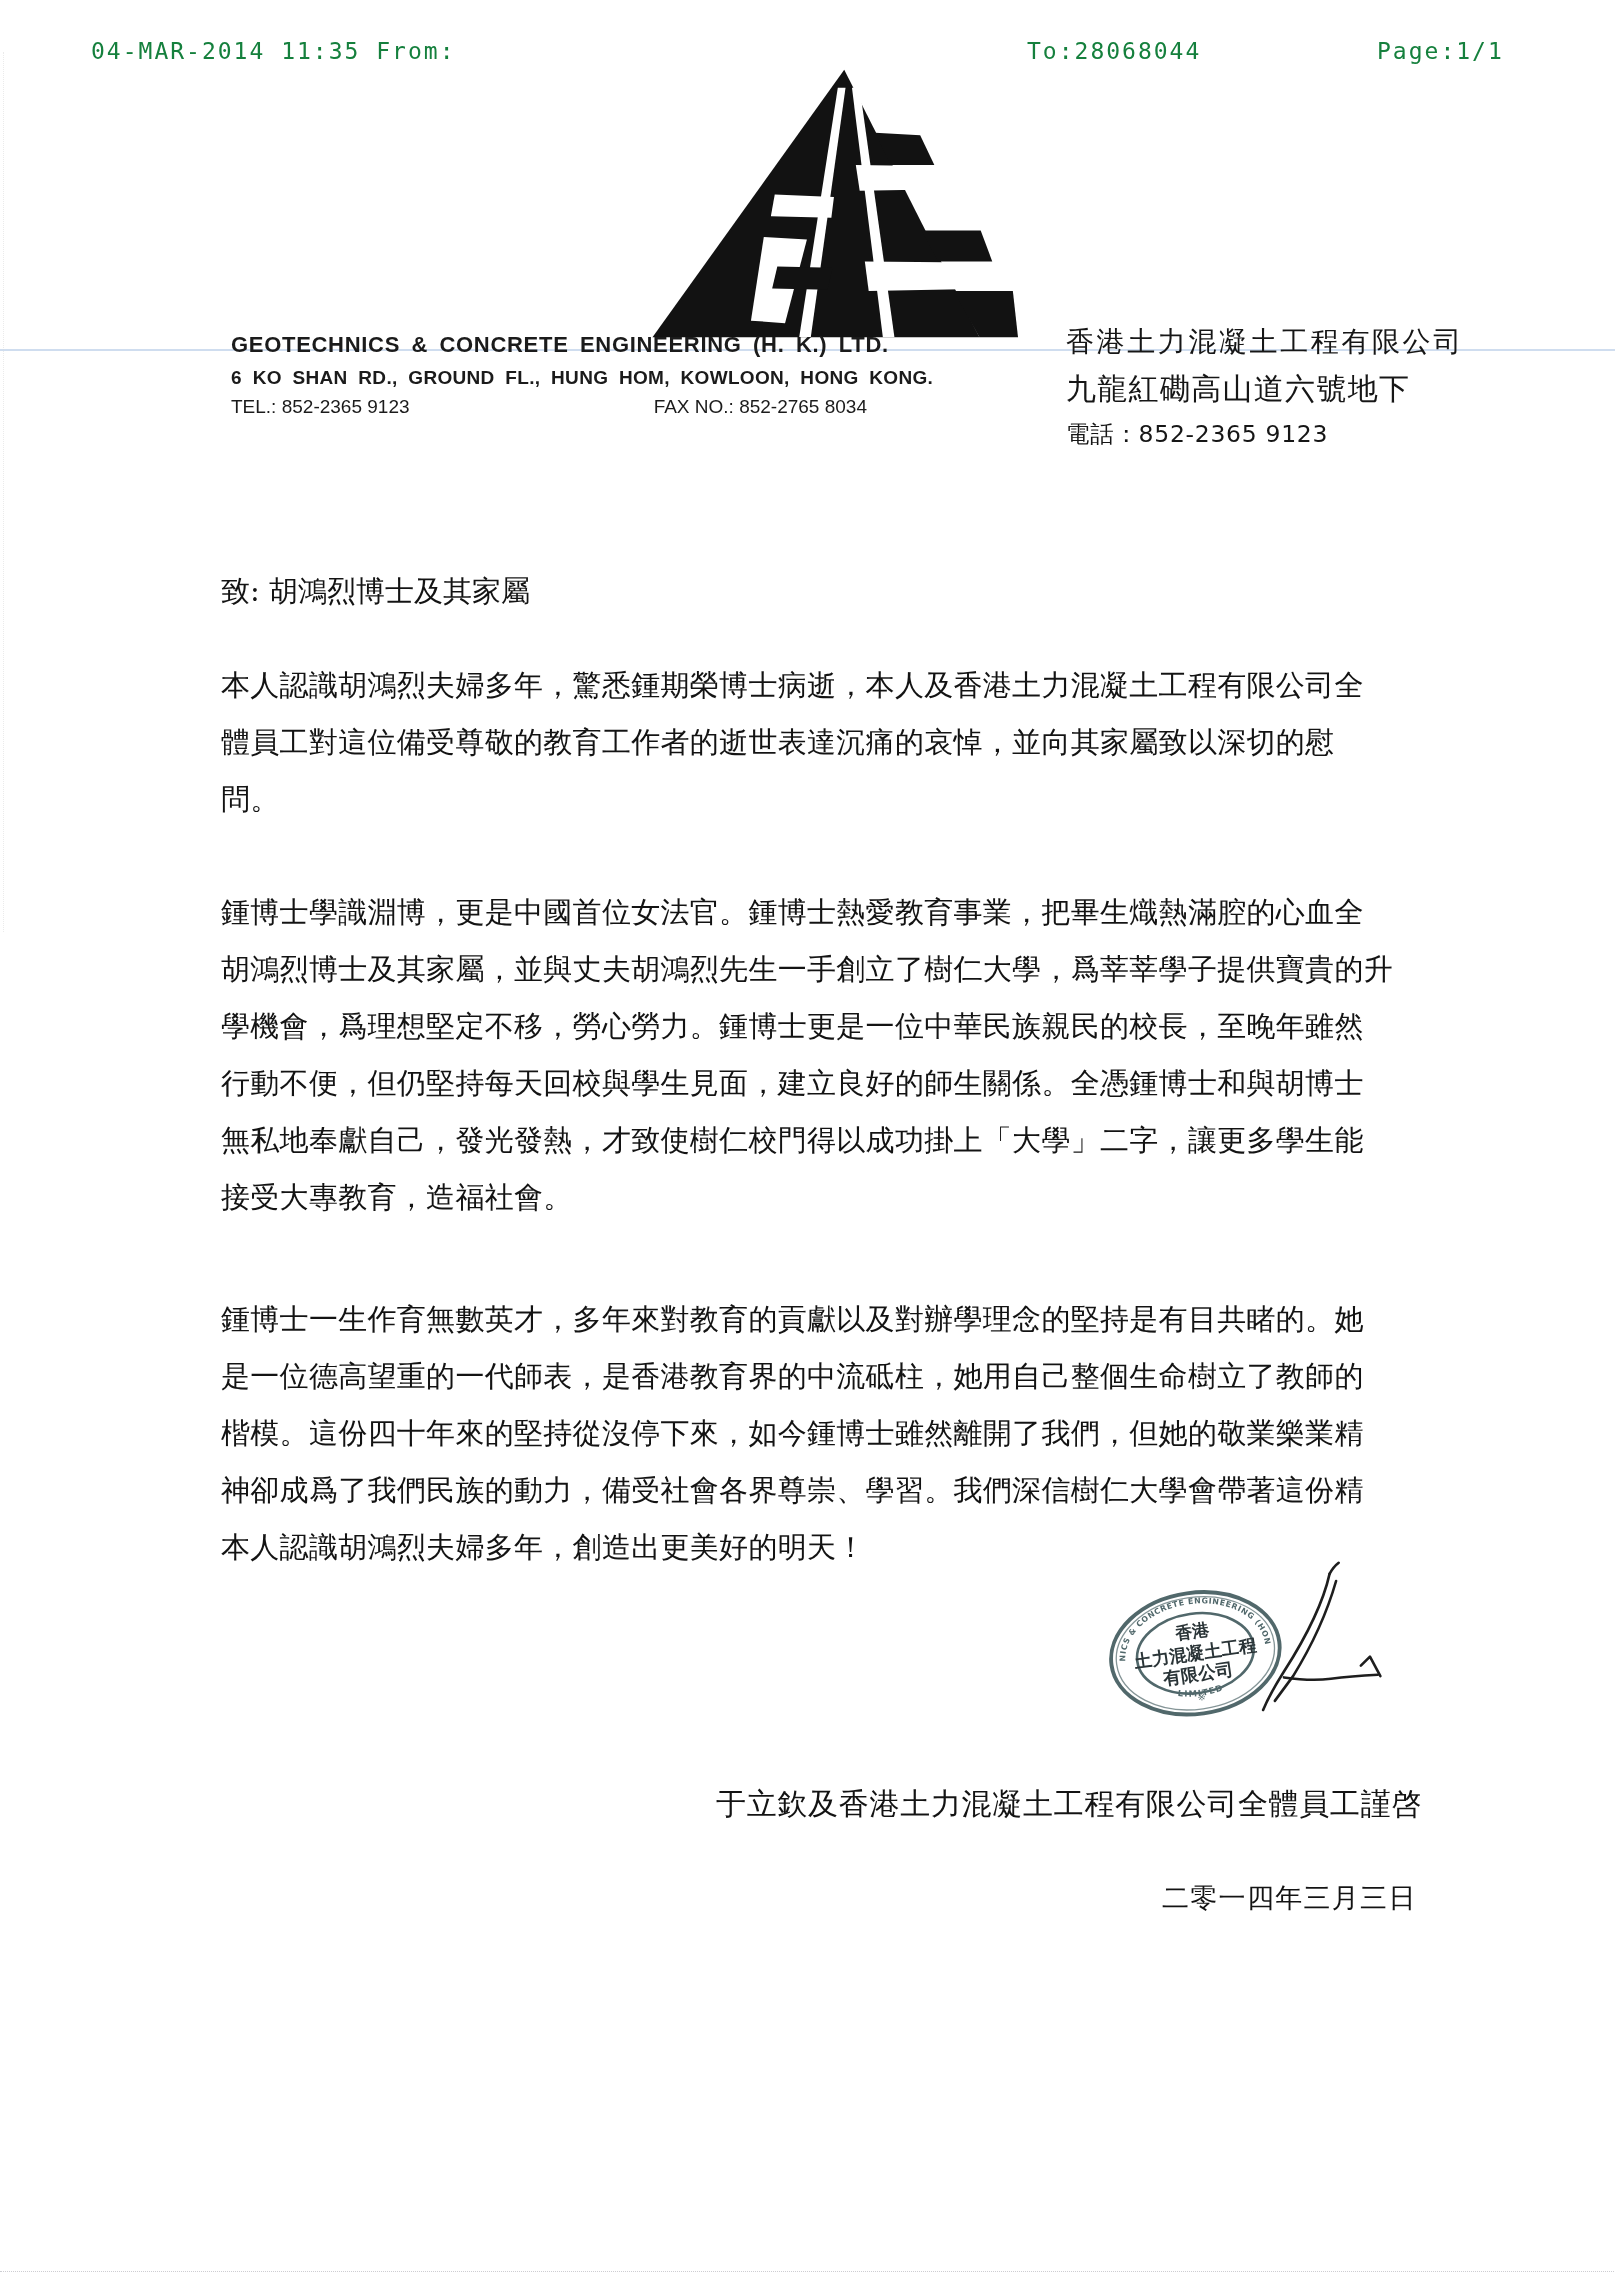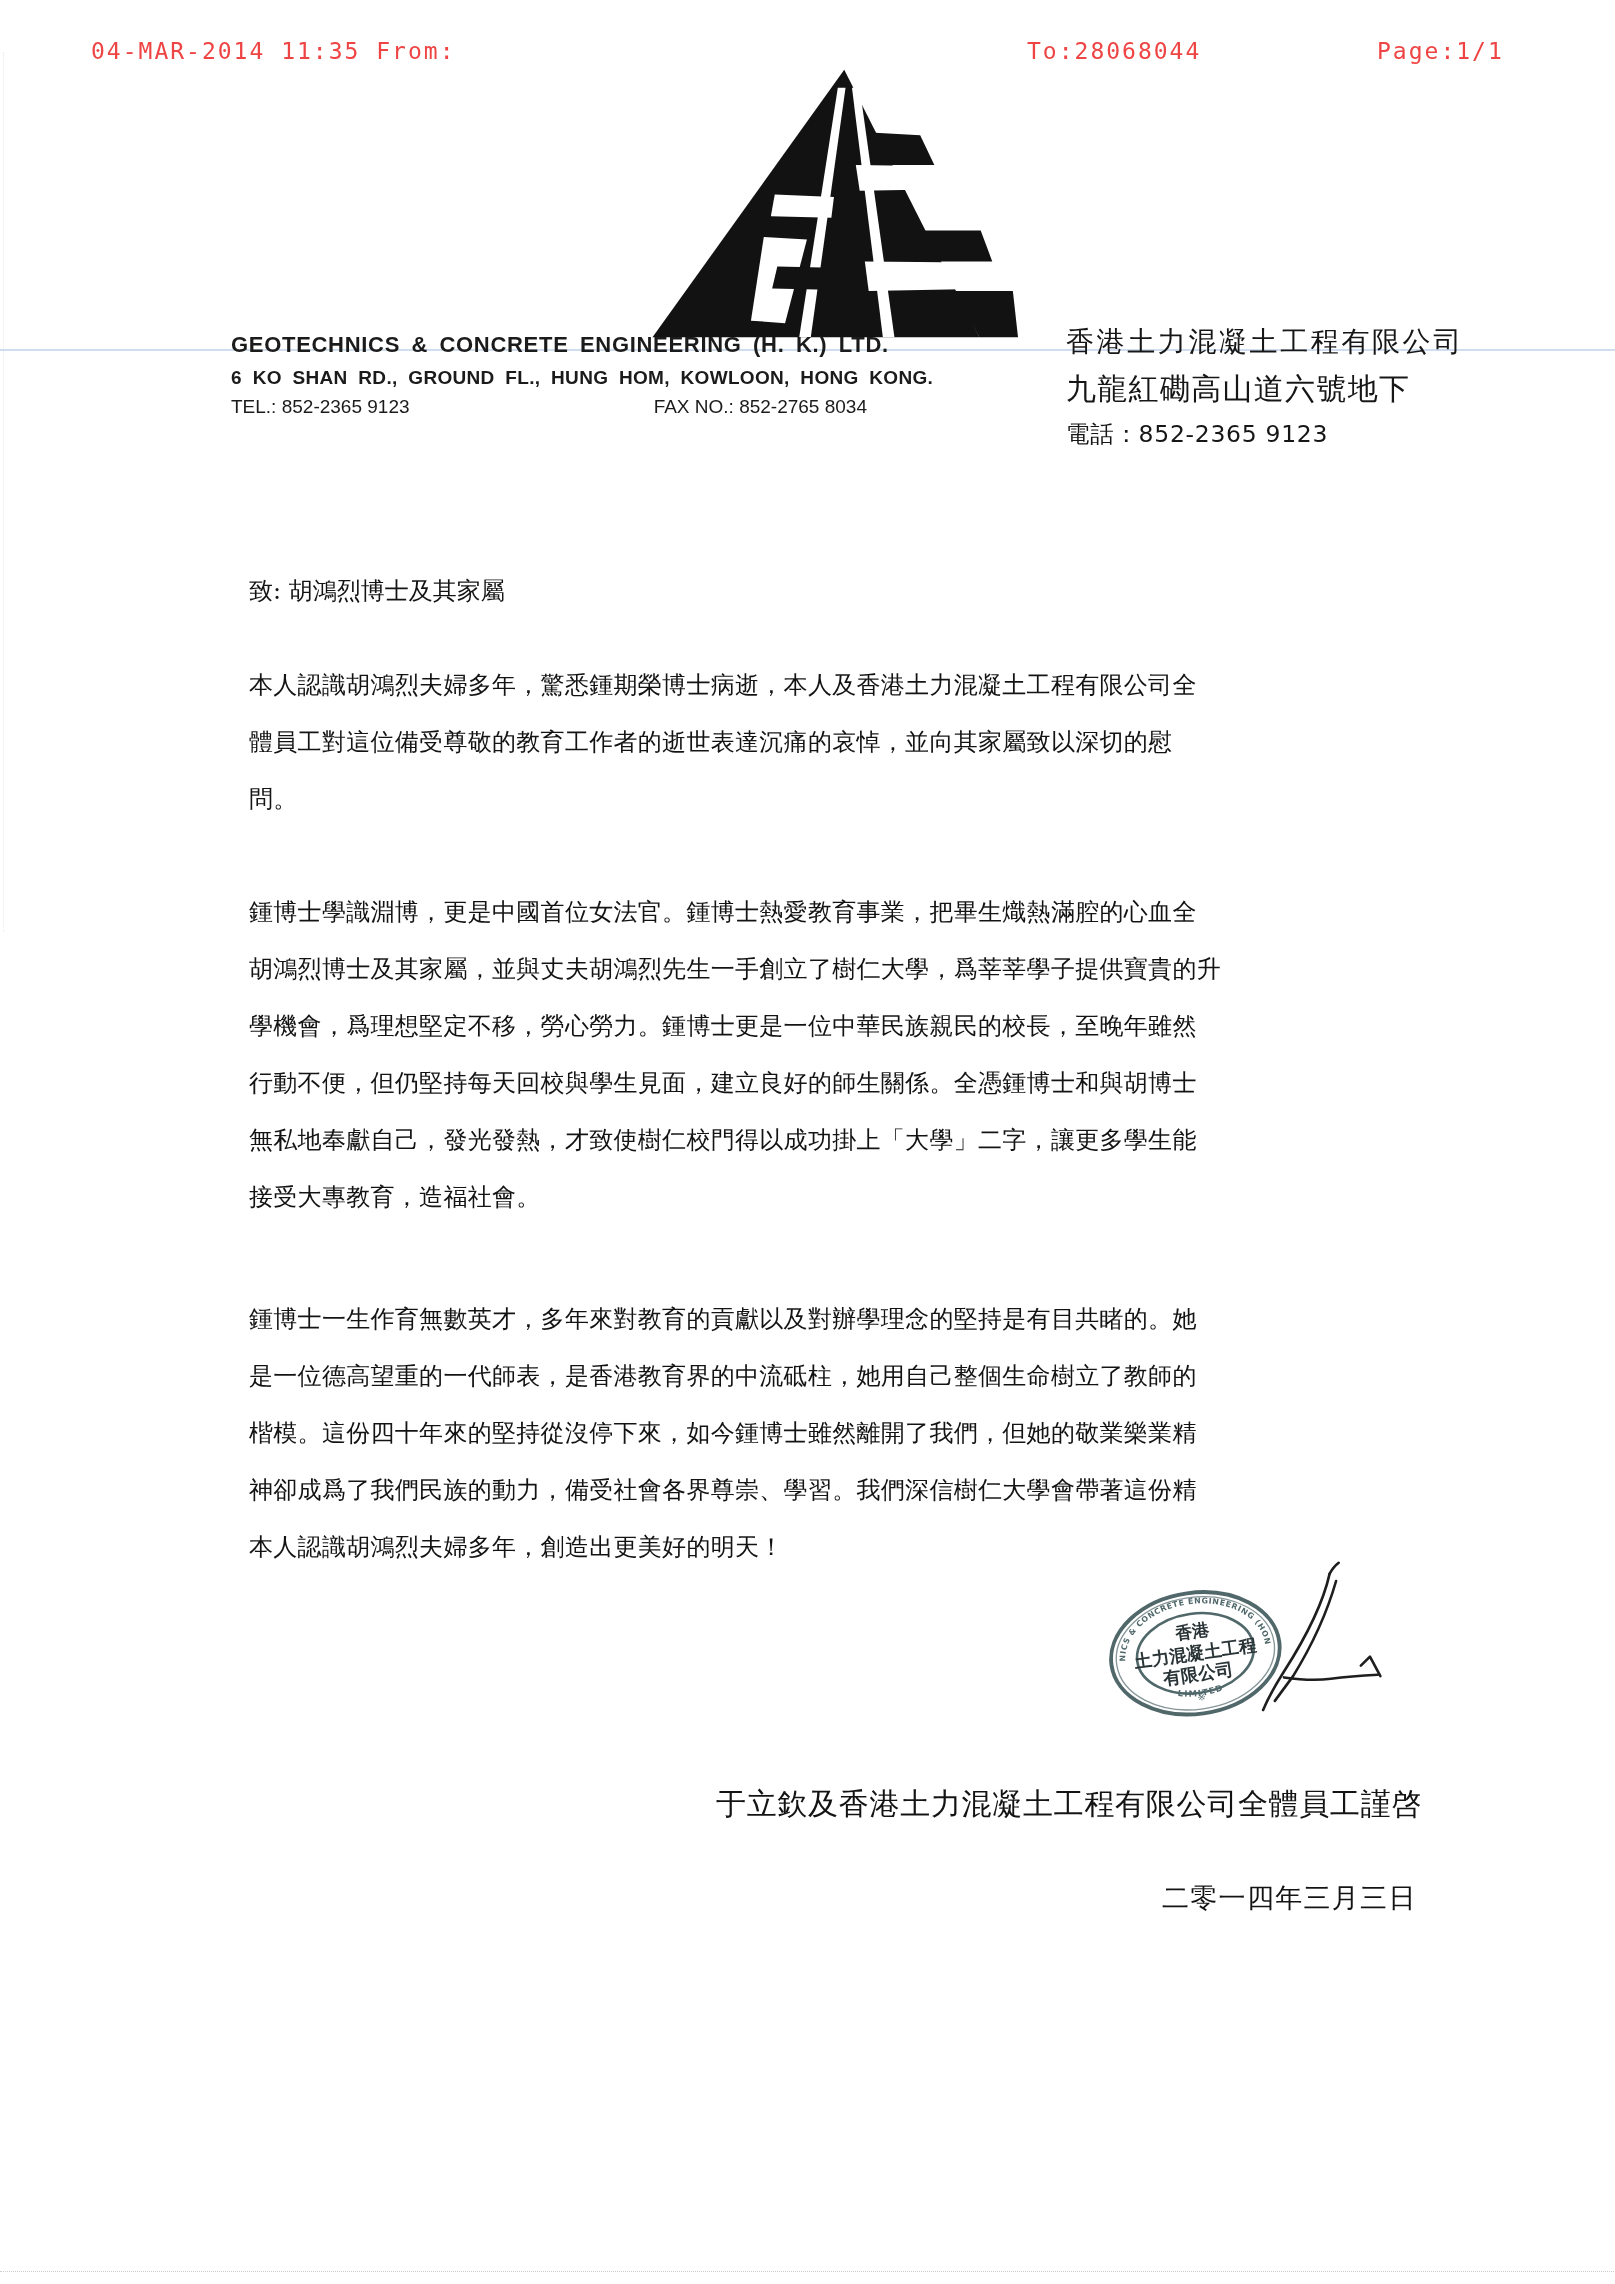--- a/index.html
+++ b/index.html
@@ -2,43 +2,43 @@
 <html style="font-size:10.4px"><head>
 <meta charset="utf-8">
 <style>
   html,body{margin:0;padding:0;}
   body{
     width:1616px;height:2284px;position:relative;background:#ffffff;
     font-family:"DejaVu Sans",sans-serif;color:#141414;overflow:hidden;
   }
   
   .fax-header{position:absolute;top:38px;left:0;width:1616px;height:39px;
-    font-family:"DejaVu Sans Mono",monospace;font-size:23px;letter-spacing:2px;color:#ef4444;}
+    font-family:"DejaVu Sans Mono",monospace;font-size:23px;letter-spacing:2px;color:#15803d;}
   .fax-from{position:absolute;left:91px;top:0;}
   .fax-to{position:absolute;left:1027px;top:0;}
   .fax-page{position:absolute;left:1377px;top:0;}
   
   .scanline-blue{position:absolute;left:0;top:349px;width:1616px;height:2px;background:#c7d7ec;opacity:.85;}
   .scan-edge{position:absolute;left:3.3px;top:52px;height:880px;width:0;border-left:1.3px dotted #d9d9d9;opacity:.5;}
   .scan-bottom{position:absolute;left:0;top:2271px;width:1616px;height:0;border-top:1.3px dotted #b9b9bf;opacity:.7;}
   
   .logo{position:absolute;left:619px;top:68px;width:399px;height:271px;}
   
   .lh-en{position:absolute;left:231px;top:332px;width:684px;color:#1b1b1b;}
   .lh-en .name{font-family:"Liberation Sans",sans-serif;font-weight:bold;font-size:22px;letter-spacing:0.7px;word-spacing:4.6px;white-space:nowrap;}
   .lh-en .addr{font-family:"Liberation Sans",sans-serif;font-weight:bold;font-size:19px;letter-spacing:0.3px;word-spacing:5.2px;margin-top:8.5px;white-space:nowrap;}
   .lh-en .telfax{display:flex;justify-content:space-between;width:636px;margin-top:7.2px;
     font-family:"Liberation Sans",sans-serif;font-weight:normal;font-size:19px;}
   .lh-zh{position:absolute;left:1066px;top:323px;color:#161616;}
   .lh-zh .name{font-size:28px;letter-spacing:2.6px;white-space:nowrap;}
   .lh-zh .addr{font-size:30px;letter-spacing:1.3px;margin-top:7.8px;white-space:nowrap;}
   .lh-zh .tel{font-size:23.5px;letter-spacing:0.7px;margin-top:8.5px;white-space:nowrap;}
   
-  .letter{position:absolute;left:249px;top:563px;width:1167px;
-    font-family:"DejaVu Serif",serif;font-size:24px;color:#131313;}
+  .letter{position:absolute;left:221px;top:563px;width:1167px;
+    font-family:"DejaVu Serif",serif;font-size:29px;color:#131313;}
   .salutation{line-height:57px;white-space:nowrap;}
   .para{margin:0;}
   .p1{margin-top:37px;} .p2{margin-top:56px;} .p3{margin-top:65px;}
   .tline{line-height:57px;letter-spacing:0.3px;white-space:nowrap;}
   
   .stampbox{position:absolute;left:1069px;top:1538px;width:456px;height:215px;}
   
   .closing{position:absolute;left:716px;top:1775px;font-family:"DejaVu Serif",serif;
     font-size:30px;letter-spacing:0.7px;color:#131313;line-height:57px;white-space:nowrap;}
   .dateline{position:absolute;left:1162px;top:1869px;font-family:"DejaVu Serif",serif;

